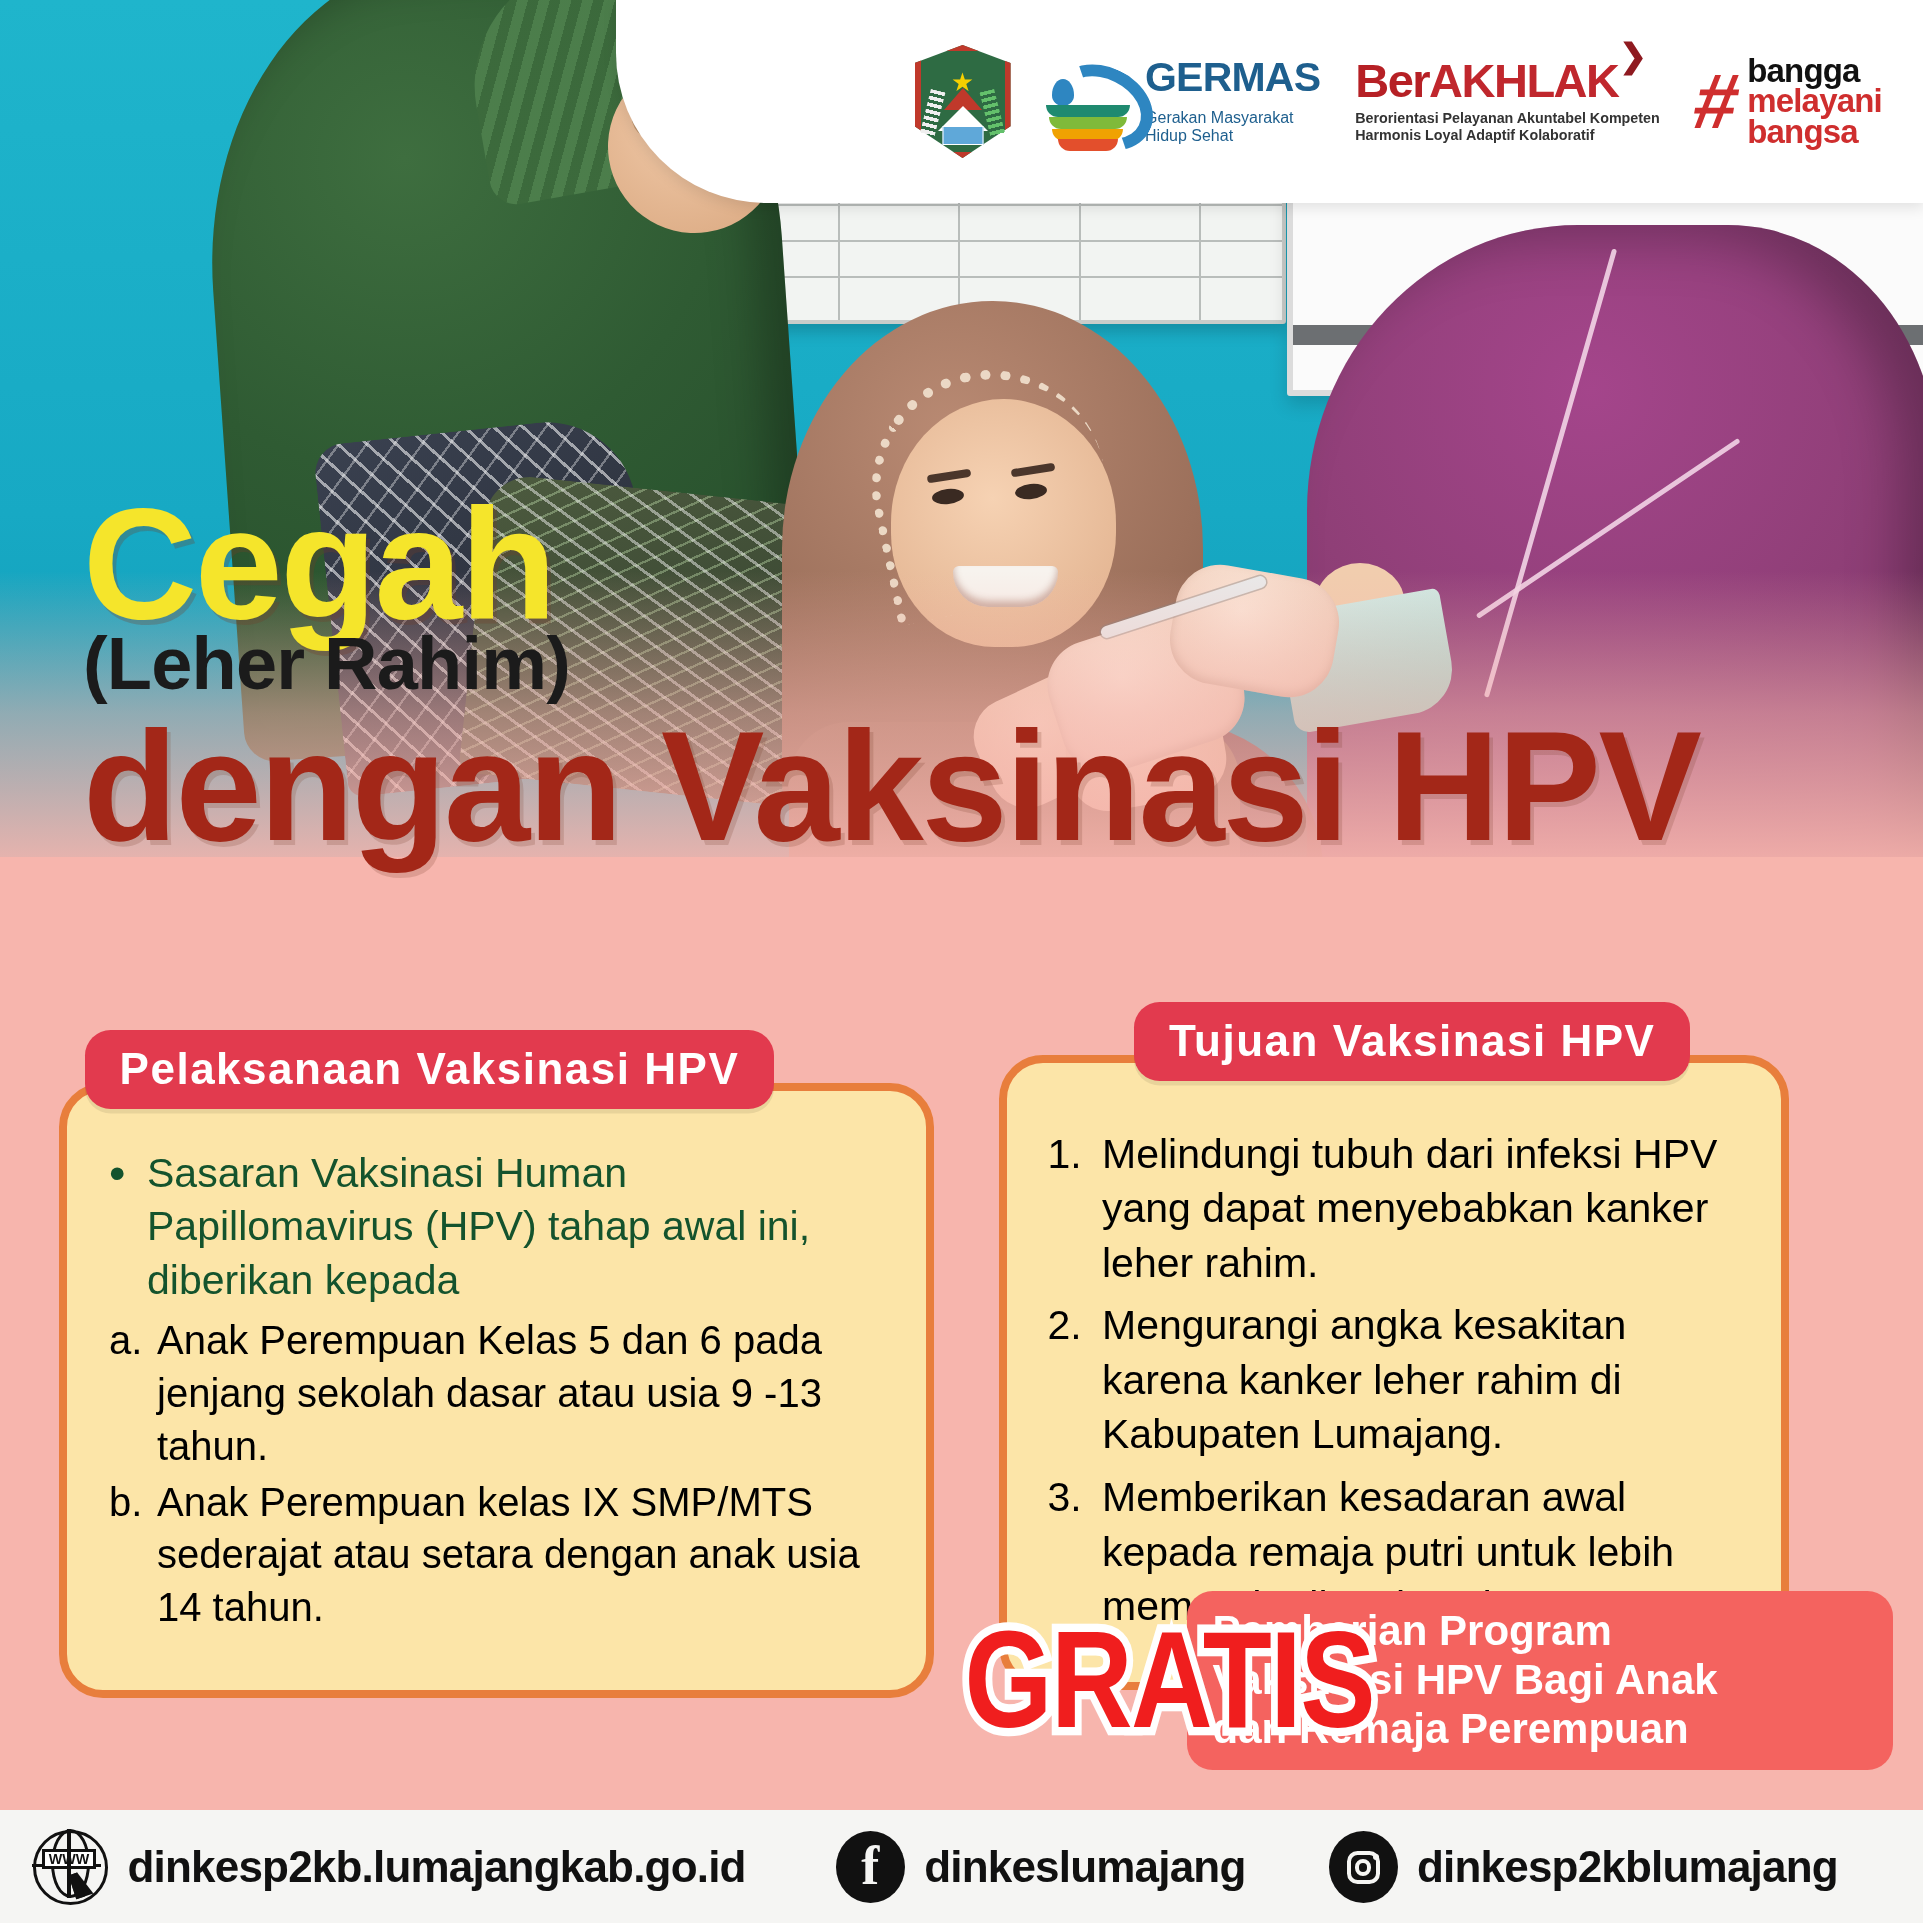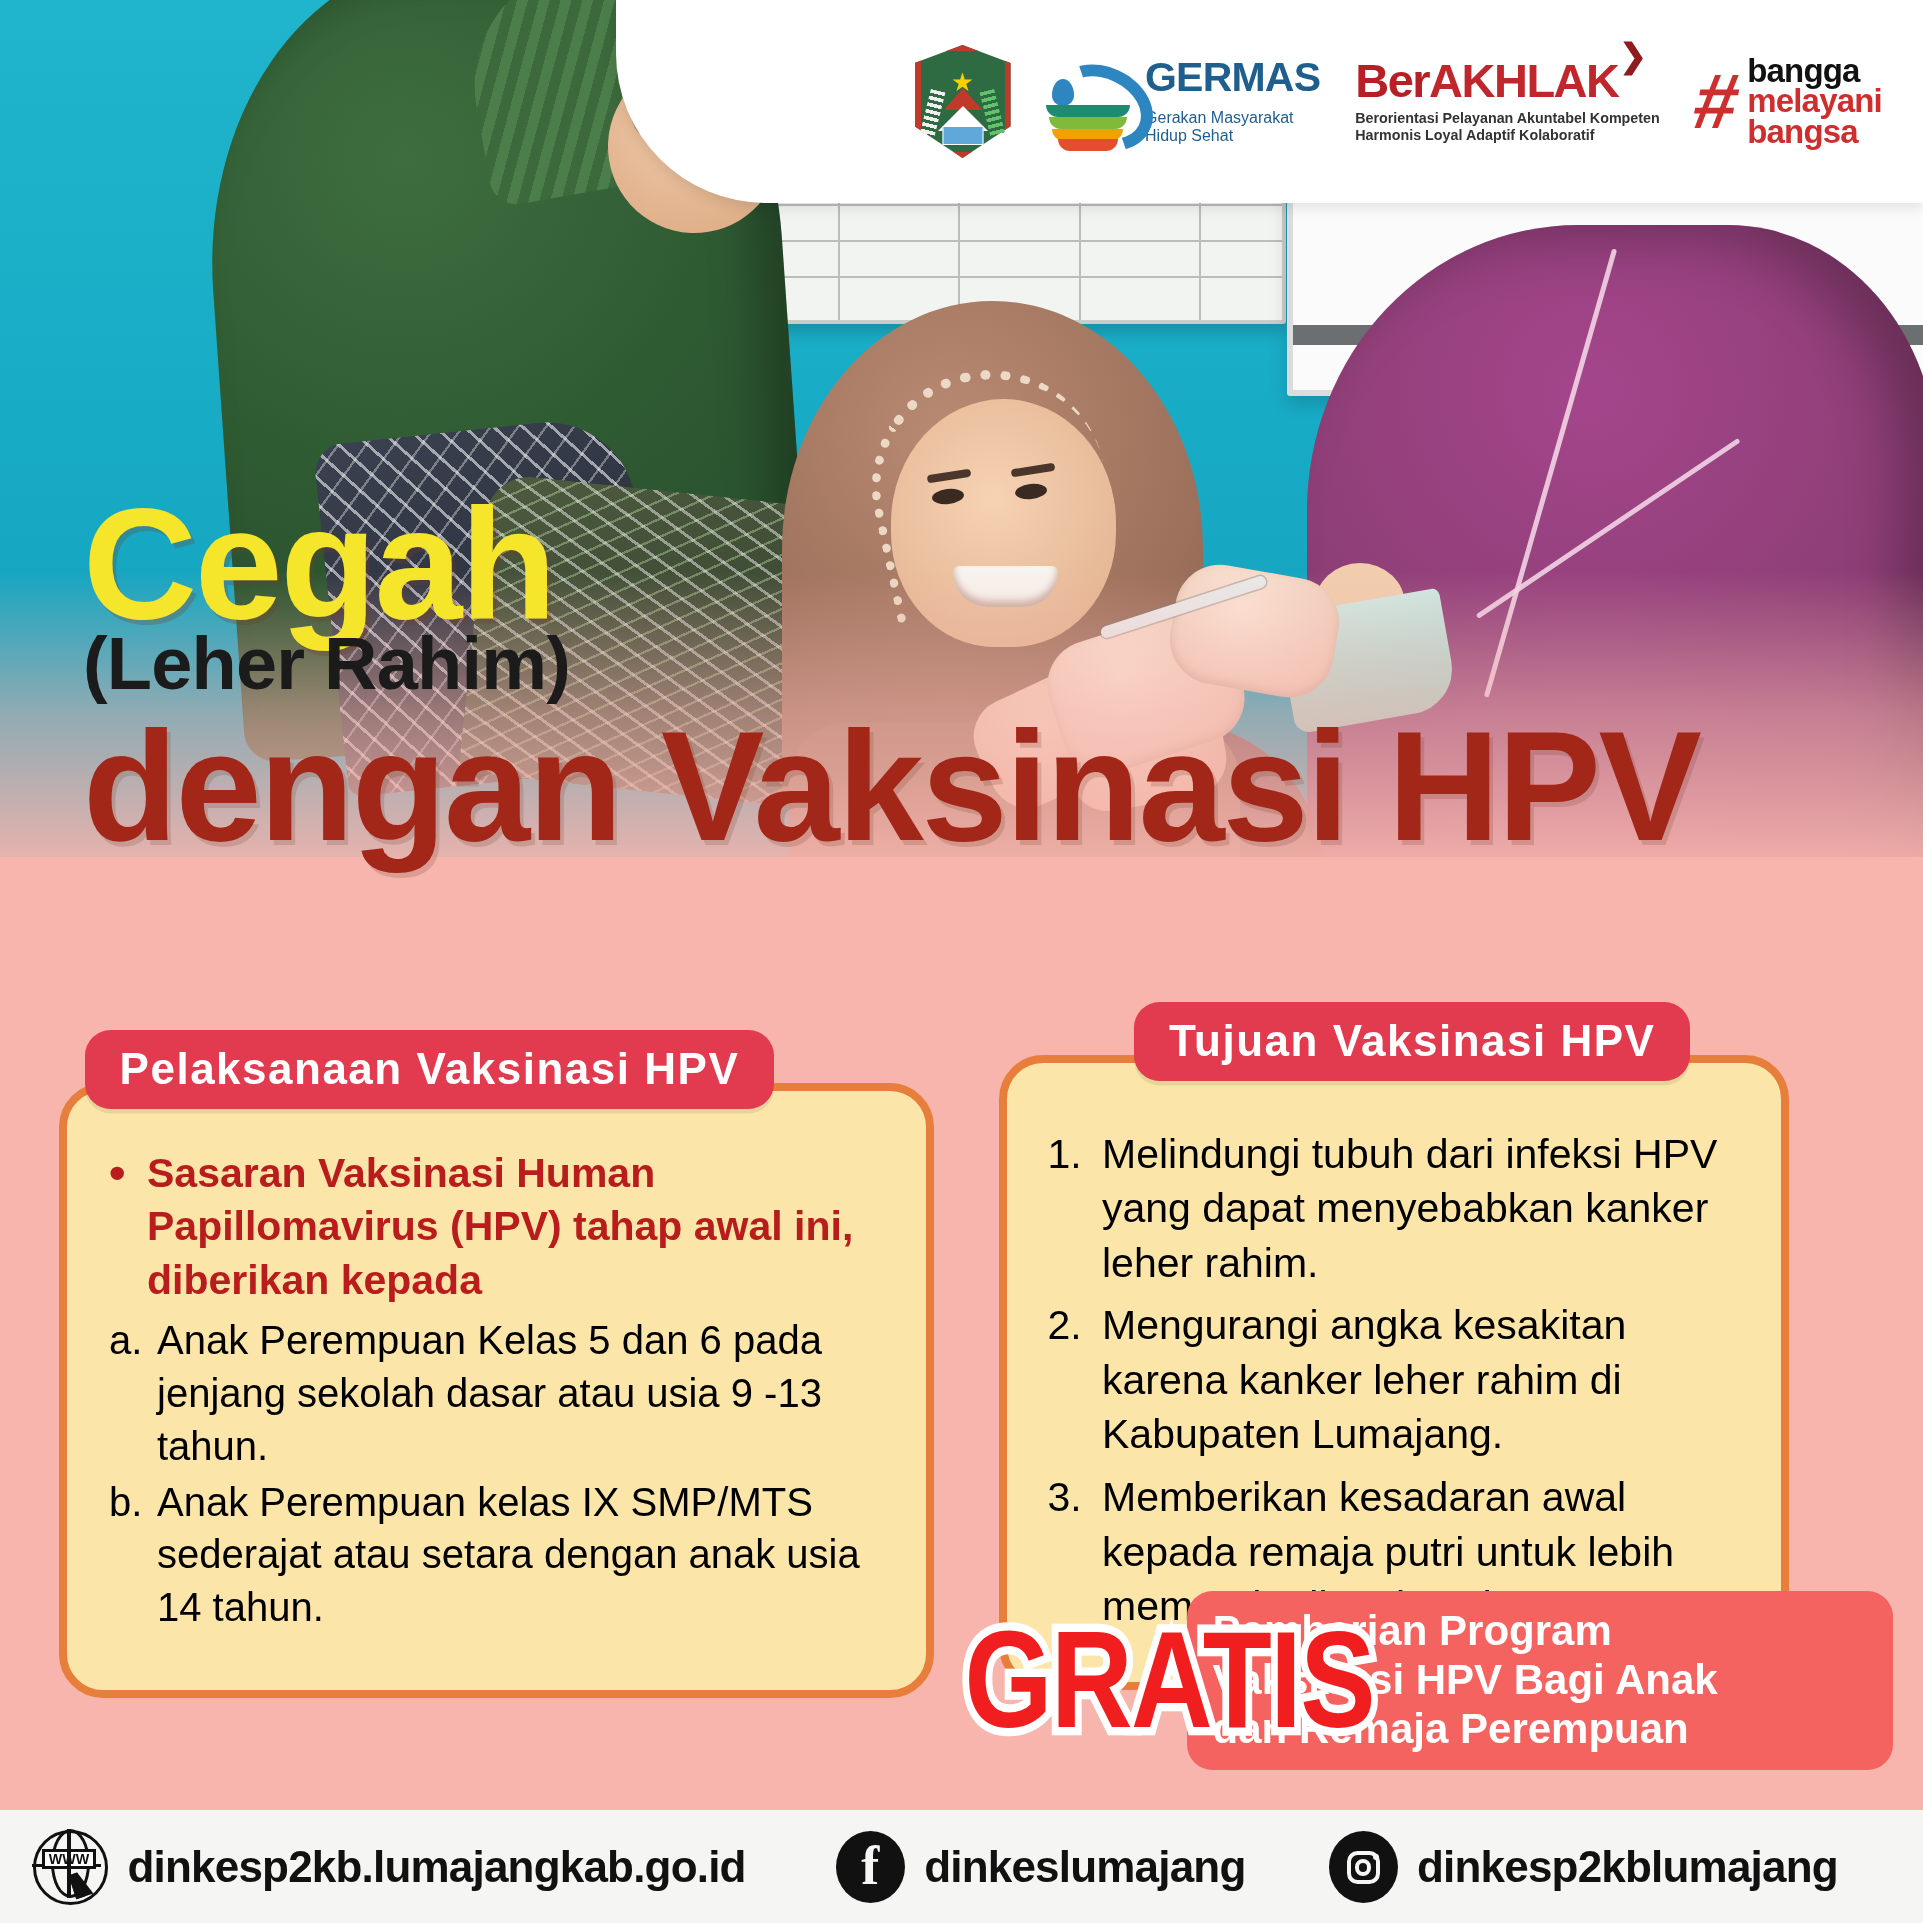--- a/index.html
+++ b/index.html
@@ -217,21 +217,21 @@
 
   .panel{
     margin-top:-25.6px;background:#FCE5A8;border:8.3px solid #E87E3C;border-radius:44px;
     padding:56px 36px 42px;box-sizing:border-box;position:relative;z-index:2;
   }
   .col.left .panel{min-height:601px;}
   .col.right .panel{min-height:421px;}
 
   ul.bul{margin:0;padding:0;list-style:none;}
   ul.bul>li{
-    position:relative;padding-left:44px;font-size:41px;font-weight:700;color:#b91c1c;
+    position:relative;padding-left:44px;font-size:41px;font-weight:400;color:#14532d;
     line-height:1.30;margin-bottom:7.5px;
   }
   ul.bul>li:before{content:"•";position:absolute;left:6px;top:-4.5px;font-size:47px;}
   ol.alpha{margin:4.5px 0 13.5px 0;padding:0;list-style:none;counter-reset:a;}
   ol.alpha>li{
     position:relative;padding-left:54px;font-size:40px;font-weight:400;color:#000;
     line-height:1.32;margin-bottom:3px;
   }
   ol.alpha>li:before{
     counter-increment:a;content:counter(a,lower-alpha) ".";

